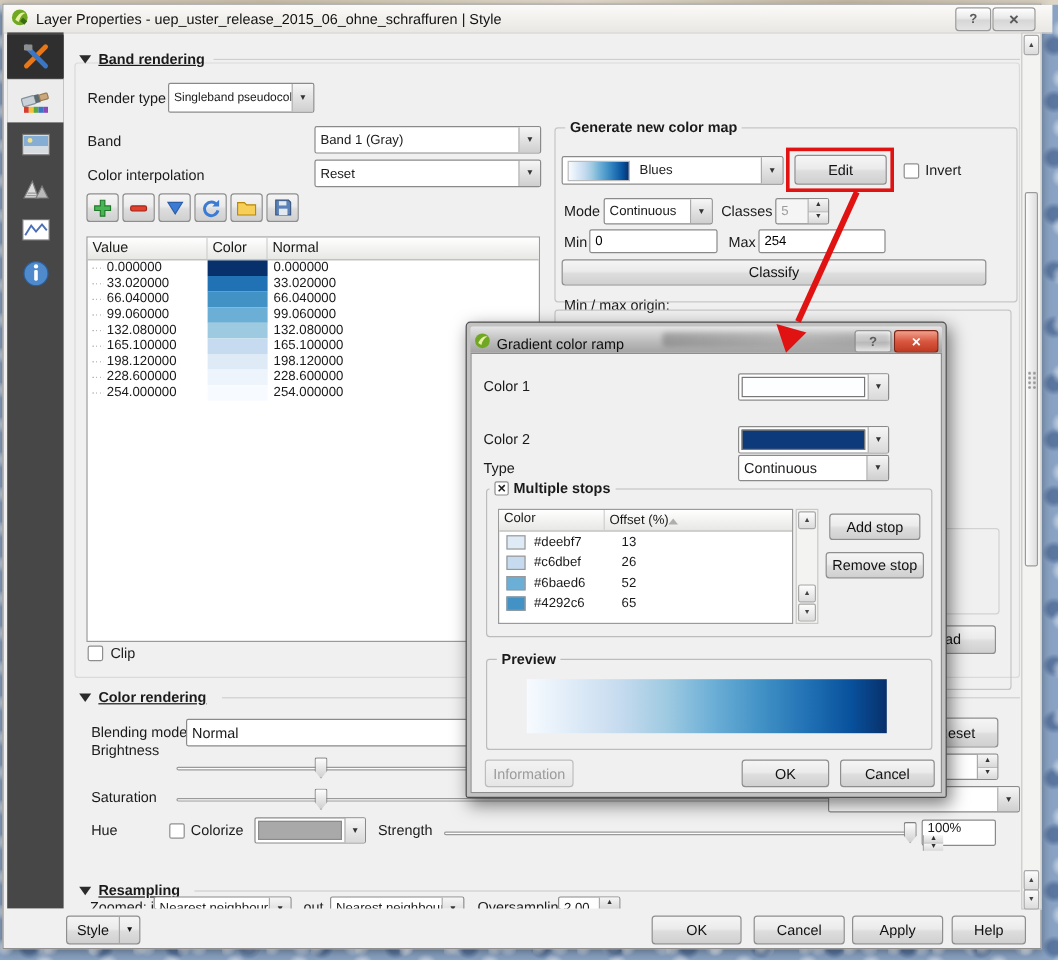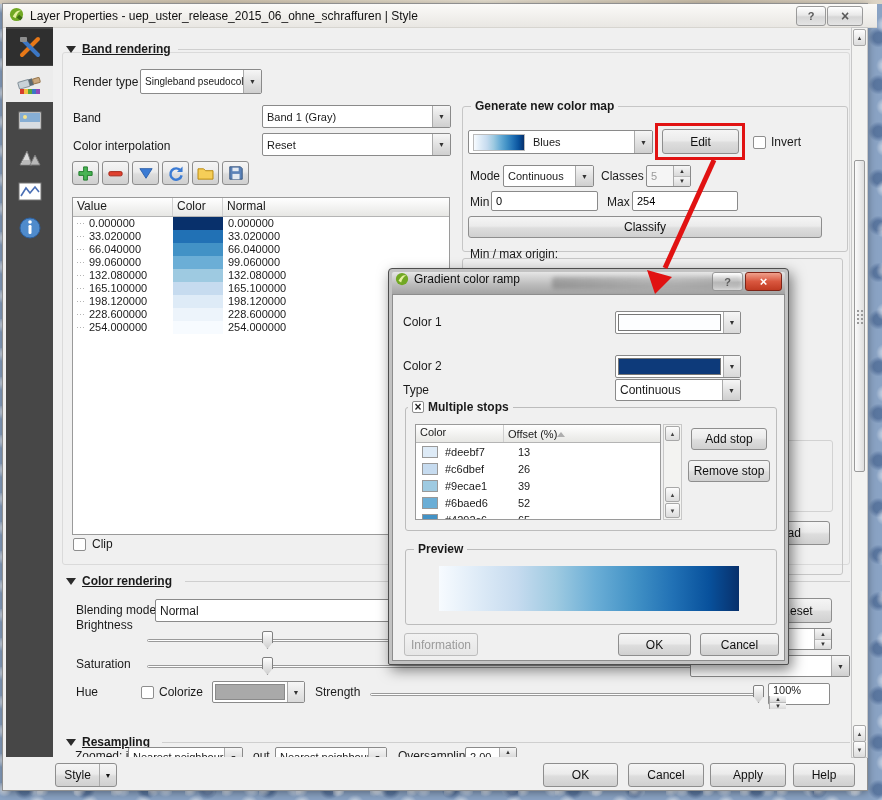--- a/index.html
+++ b/index.html
@@ -63,21 +63,21 @@
     border-radius:2px 2px 0 0;clip-path:polygon(0 0,100% 0,100% 62%,50% 100%,0 62%);box-sizing:border-box;}
   
   .sbar{background:#f3f3f1;border:1px solid #c8c8c8;box-sizing:border-box;}
   .sbtn{position:absolute;left:1px;right:1px;height:15px;background:linear-gradient(#fdfdfd,#dcdcdc);
     border:1px solid #a8a8a8;border-radius:2px;display:flex;align-items:center;justify-content:center;font-size:6px;color:#444;}
   .sthumb{position:absolute;left:2px;right:2px;background:linear-gradient(90deg,#fbfbfb,#dfdfdf);border:1px solid #9a9a9a;border-radius:2px;
     display:flex;align-items:center;justify-content:center;}
   .grip{width:8px;height:15px;background-image:radial-gradient(#9a9a9a 1px,transparent 1.3px);background-size:4px 4px;}
   
   .dialog{background:#c2c2c2;border:1px solid #4e4e4e;border-radius:4px 4px 2px 2px;box-shadow:3px 5px 14px rgba(0,0,0,.5);padding:3px;box-sizing:border-box;}
-  .dlg-title{height:22px;display:flex;align-items:flex-start;padding:0 3px;border-radius:2px 2px 0 0;
+  .dlg-title{height:22px;display:flex;align-items:flex-end;padding:0 3px;border-radius:2px 2px 0 0;
     background:linear-gradient(#e6e6e6,#bdbdbd 55%,#a3a3a3);position:relative;}
   .dlg-title .t-title{margin-left:5px;font-size:12px;color:#0f0f0f;}
   .smudge{position:absolute;left:160px;top:5px;width:190px;height:12px;border-radius:3px;
     background:linear-gradient(90deg,rgba(90,90,90,.38),rgba(130,130,130,.22) 60%,rgba(100,100,100,.30));filter:blur(2px);}
   .dlg-close{background:linear-gradient(#f0a18c,#d9573f 50%,#c03a22);color:#fff;border-color:#7e2417;}
   .dlg-body{position:absolute;left:3px;right:3px;top:25px;bottom:3px;background:#f0f0f0;border:1px solid #8d8d8d;}
   .swatch-combo{display:flex;border:1px solid #8a8a8a;border-radius:2px;background:#fff;box-sizing:border-box;}
   .swatch-combo .sw{flex:1;margin:2px;border:1px solid #777;}
   .swatch-combo .c-arrow{width:16px;border-left:1px solid #aaa;display:flex;align-items:center;justify-content:center;
     background:linear-gradient(#f6f6f6,#d9d9d9);font-size:7px;color:#333;}
@@ -474,25 +474,20 @@
                 <span class="s-swatch" style="background:#deebf7"></span>
                 <span class="s-hex">#deebf7</span>
                 <span class="s-off">13</span>
               </div>
               <div class="srow">
                 <span class="s-swatch" style="background:#c6dbef"></span>
                 <span class="s-hex">#c6dbef</span>
                 <span class="s-off">26</span>
               </div>
               <div class="srow">
-                <span class="s-swatch" style="background:#9ecae1"></span>
-                <span class="s-hex">#9ecae1</span>
-                <span class="s-off">39</span>
-              </div>
-              <div class="srow">
                 <span class="s-swatch" style="background:#6baed6"></span>
                 <span class="s-hex">#6baed6</span>
                 <span class="s-off">52</span>
               </div>
               <div class="srow">
                 <span class="s-swatch" style="background:#4292c6"></span>
                 <span class="s-hex">#4292c6</span>
                 <span class="s-off">65</span>
               </div>
             </div>

